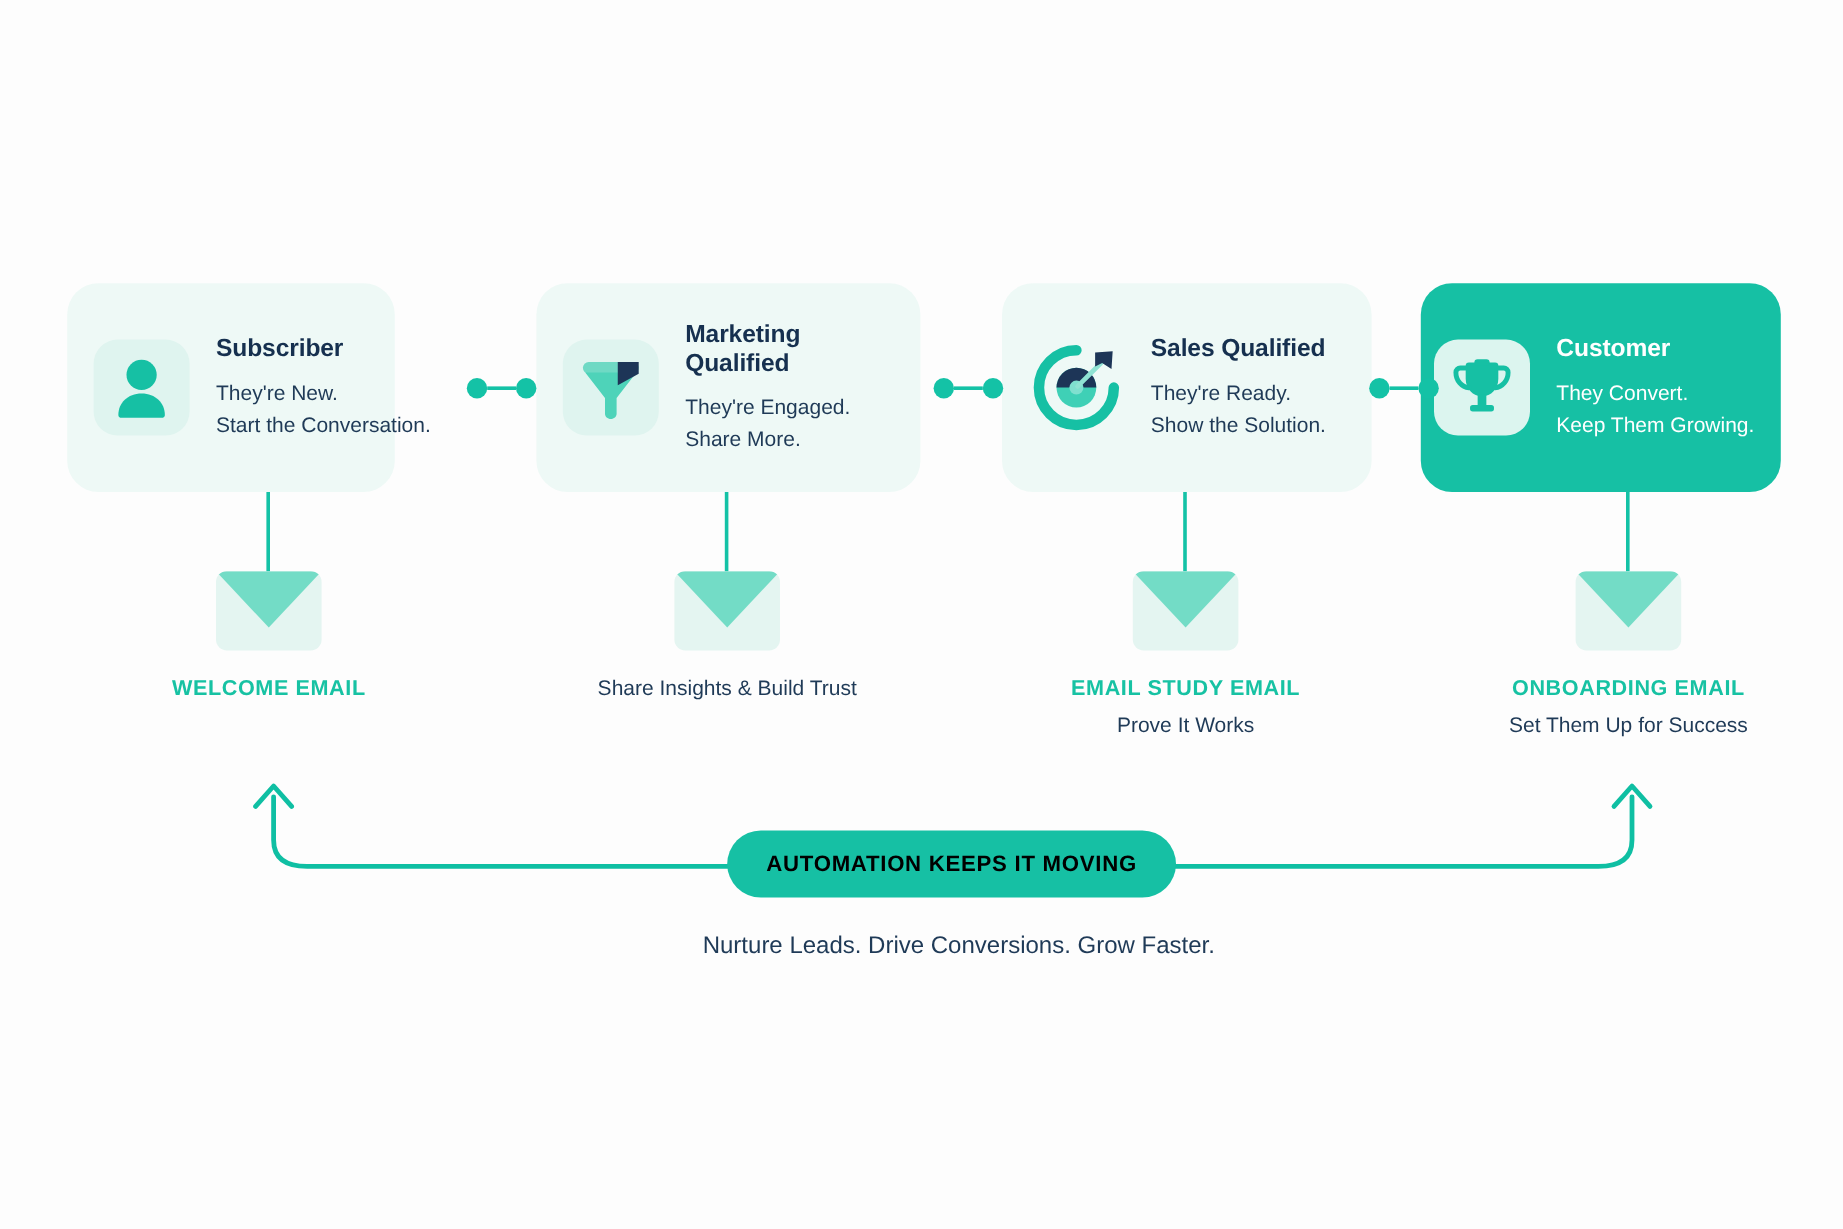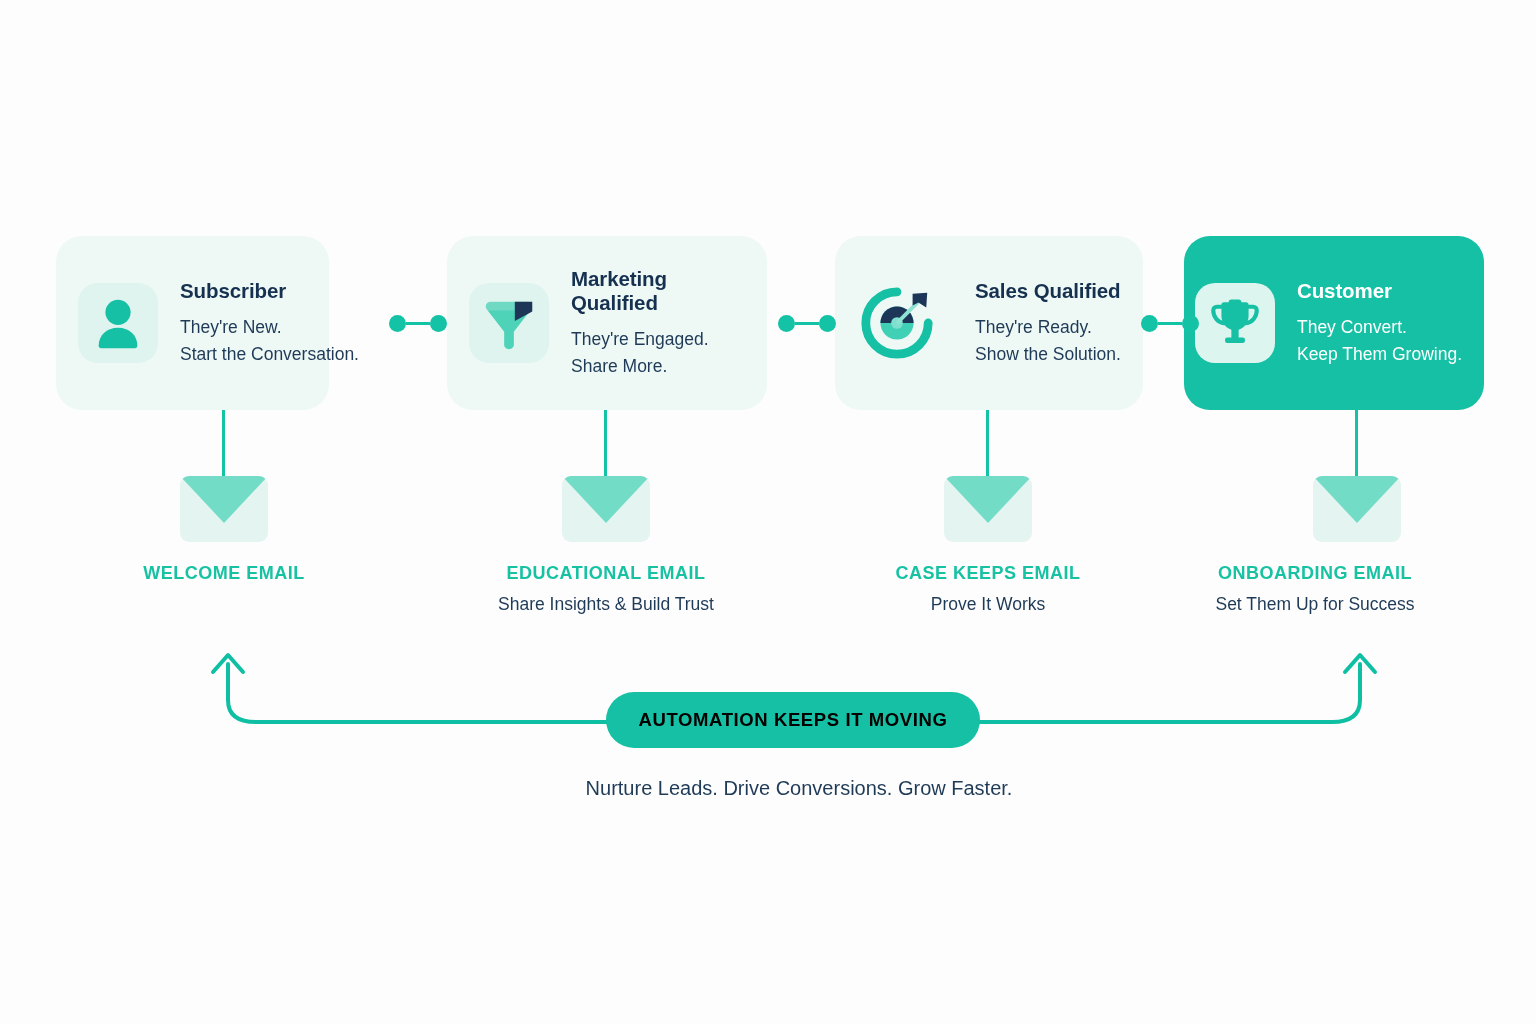--- a/index.html
+++ b/index.html
@@ -202,21 +202,21 @@
         <rect x="8" y="10" width="48" height="10" rx="5" fill="none"></rect>
       </svg>
     </div>
     <div class="card-text">
       <div class="card-title">Marketing Qualified</div>
       <div class="card-line">They're Engaged.</div>
       <div class="card-line">Share More.</div>
     </div>
   </div>
 
-  <div class="card" style="left:835px; top:236px; width:308px; height:174px;gap:16px;">
+  <div class="card" style="left:835px; top:236px; width:308px; height:174px;">
     <div class="icon-tile plain">
       <svg width="78" height="78" viewBox="0 0 80 80">
         <path d="M40 8a32 32 0 1 0 32 32" fill="none" stroke="#16c0a4" stroke-width="9" stroke-linecap="round"></path>
         <circle cx="40" cy="40" r="17" fill="#3fd0b6"></circle>
         <path d="M23 40a17 17 0 0 1 34 0z" fill="#1d3557"></path>
         <circle cx="40" cy="40" r="6" fill="#7fe0cf"></circle>
         <path d="M41 39 L64 16" stroke="#8fe3d3" stroke-width="4" stroke-linecap="round"></path>
         <path d="M56 10 L71 9 L70 24 L62 19 L56 22 Z" fill="#1d3557"></path>
       </svg>
     </div>
@@ -278,28 +278,27 @@
     <div class="flap"></div>
   </div>
   <div class="envelope" style="left:1313px; top:476px;">
     <div class="flap"></div>
   </div>
 
   <div class="email-label" style="left:54px; top:563px;text-align:center;">
     <div class="email-title">WELCOME EMAIL</div>
   </div>
   <div class="email-label" style="left:436px; top:563px;">
-    <div class="email-title">EDUCATIONAL EMAIL</div>
     <div class="email-sub">Share Insights &amp; Build Trust</div>
   </div>
   <div class="email-label" style="left:818px; top:563px;">
-    <div class="email-title">CASE KEEPS EMAIL</div>
+    <div class="email-title">EMAIL STUDY EMAIL</div>
     <div class="email-sub">Prove It Works</div>
   </div>
-  <div class="email-label" style="left:1145px; top:563px;">
+  <div class="email-label" style="left:1187px; top:563px;">
     <div class="email-title">ONBOARDING EMAIL</div>
     <div class="email-sub">Set Them Up for Success</div>
   </div>
 
   <svg id="loop-svg" viewBox="0 0 1536 1024">
     <path d="M228 664 L228 700 Q228 722 256 722 L612 722" fill="none" stroke="#0fbfa3" stroke-width="4" stroke-linecap="round"></path>
     <path d="M1360 664 L1360 700 Q1360 722 1332 722 L974 722" fill="none" stroke="#0fbfa3" stroke-width="4" stroke-linecap="round"></path>
     <path d="M213 672 L228 655 L243 672" fill="none" stroke="#0fbfa3" stroke-width="4" stroke-linecap="round" stroke-linejoin="round"></path>
     <path d="M1345 672 L1360 655 L1375 672" fill="none" stroke="#0fbfa3" stroke-width="4" stroke-linecap="round" stroke-linejoin="round"></path>
   </svg>

